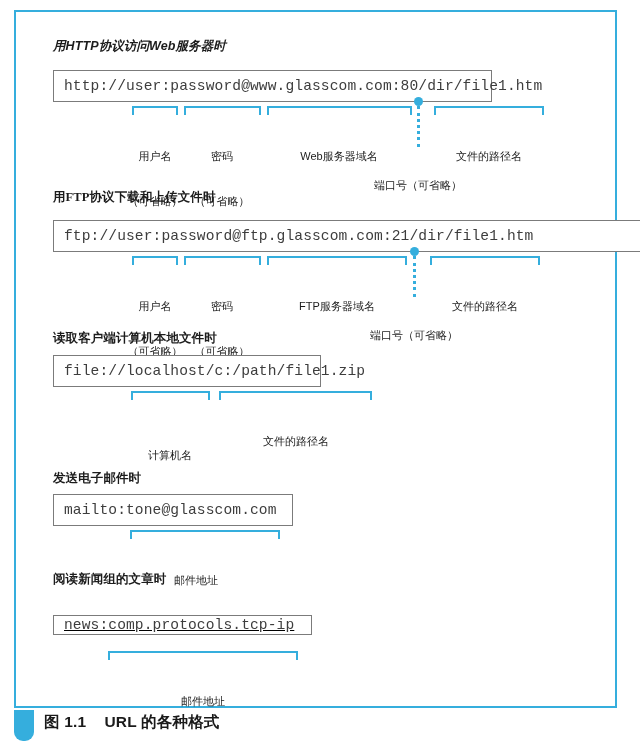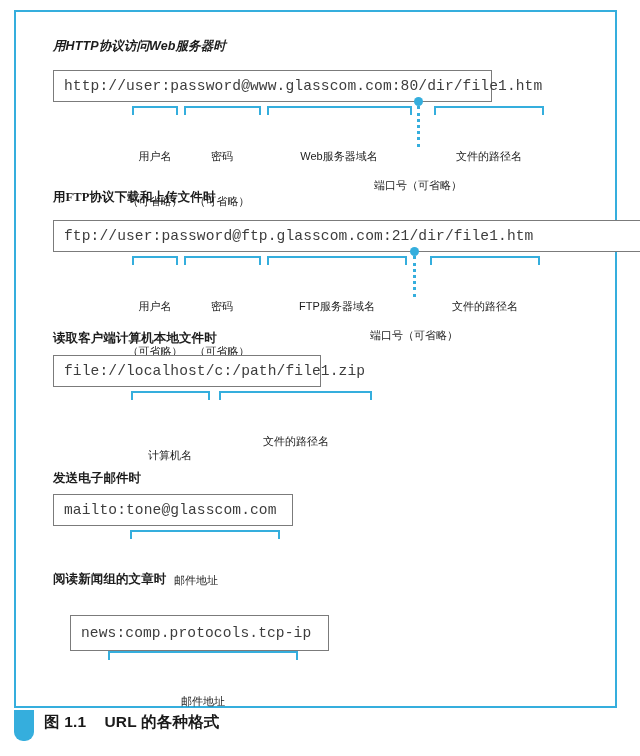--- a/index.html
+++ b/index.html
@@ -220,21 +220,21 @@
     <div class="bracket" style="left:130px; top:530px; width:150px;"></div>
 
     <div class="ann-label" style="left:136px; top:543px; width:120px;">
       <div>邮件地址</div>
     </div>
   </div>
 
   <div class="section">
     <div class="sec-heading" style="top:571px;">阅读新闻组的文章时</div>
 
-    <div class="url-box" style="left:70px; top:615px; width:259px; height:36px;">
+    <div class="url-box" style="left:53px; top:615px; width:259px; height:20px;text-decoration:underline;">
       <span class="url-text">news:comp.protocols.tcp-ip</span>
     </div>
 
     <div class="bracket" style="left:108px; top:651px; width:190px;"></div>
 
     <div class="ann-label" style="left:143px; top:664px; width:120px;">
       <div>邮件地址</div>
     </div>
   </div>
 

